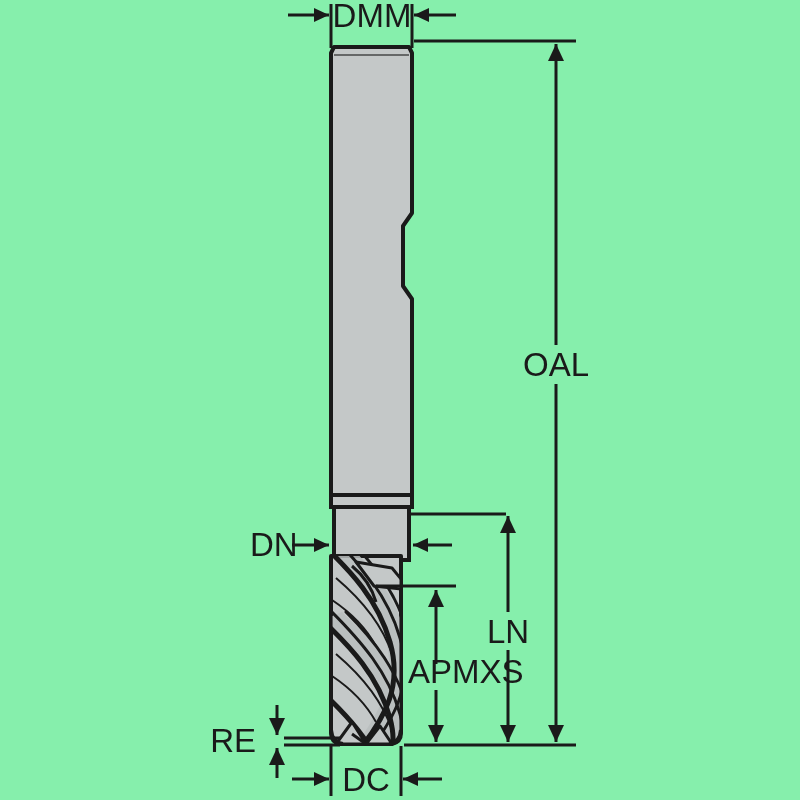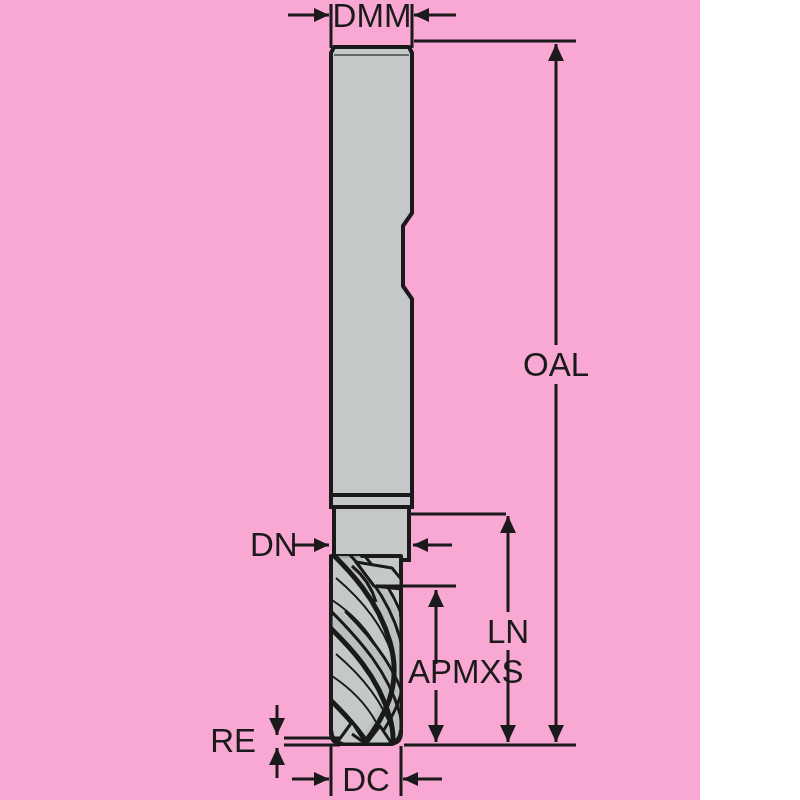--- a/index.html
+++ b/index.html
@@ -2,23 +2,23 @@
 <html><head>
 <meta charset="utf-8">
 <style>
   html, body {
     margin: 0;
     padding: 0;
     background: #ffffff;
   }
   #stage {
     position: relative;
-    width: 700px;
+    width: 800px;
     height: 800px;
-    background: #f9a8d4;
+    background: #86efac;
     font-family: "Liberation Sans", sans-serif;
     overflow: hidden;
   }
   #stage svg {
     position: absolute;
     left: 0;
     top: 0;
   }
   .dim-label {
     font-family: "Liberation Sans", sans-serif;

